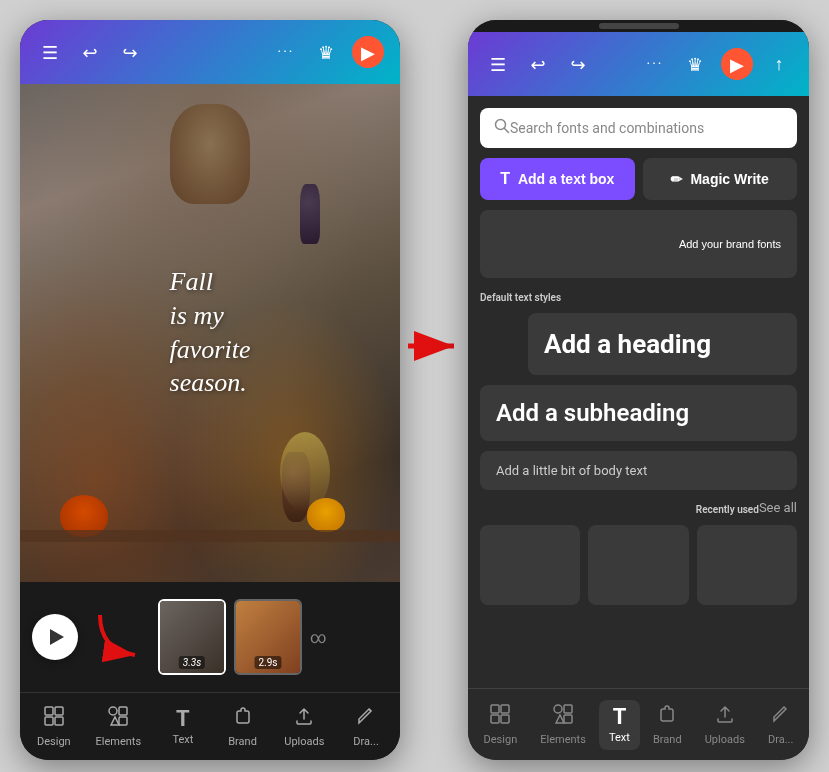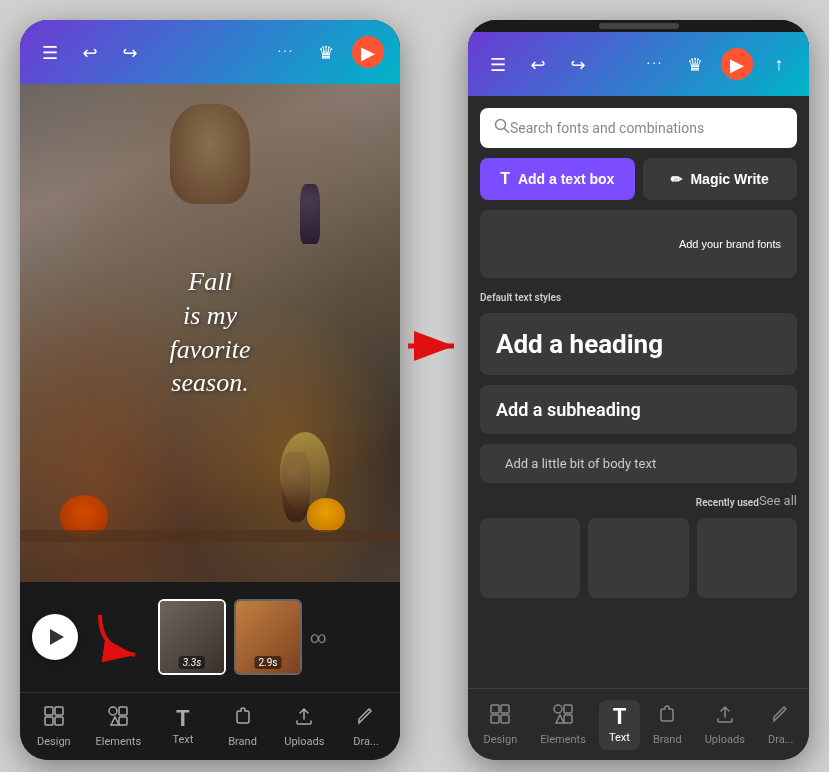--- a/index.html
+++ b/index.html
@@ -78,21 +78,20 @@
 
     .canvas-text {
       position: absolute;
       top: 50%;
       left: 50%;
       transform: translate(-50%, -50%);
       color: white;
       font-family: Georgia, serif;
       font-style: italic;
       font-size: 26px;
-      text-align: center;
       line-height: 1.3;
       text-shadow: 1px 1px 4px rgba(0,0,0,0.5);
     }
 
     
     .play-btn {
       position: absolute;
       bottom: -60px;
       left: 20px;
       width: 46px;
@@ -325,36 +324,37 @@
     }
 
     .text-style-heading {
       background: #3a3a3a;
       border-radius: 8px;
       padding: 16px;
       color: white;
       font-size: 26px;
       font-weight: 700;
       cursor: pointer;
+      margin-left: 48px;
     }
 
     .text-style-subheading {
       background: #3a3a3a;
       border-radius: 8px;
       padding: 14px 16px;
       color: white;
-      font-size: 18px;
+      font-size: 24px;
       font-weight: 600;
       cursor: pointer;
     }
 
     .text-style-body {
       background: #3a3a3a;
       border-radius: 8px;
-      padding: 12px 25px;
+      padding: 12px 16px;
       color: #ccc;
       font-size: 13px;
       cursor: pointer;
     }
 
     .recently-used-header {
       display: flex;
       justify-content: flex-end;
       align-items: center;
     }

